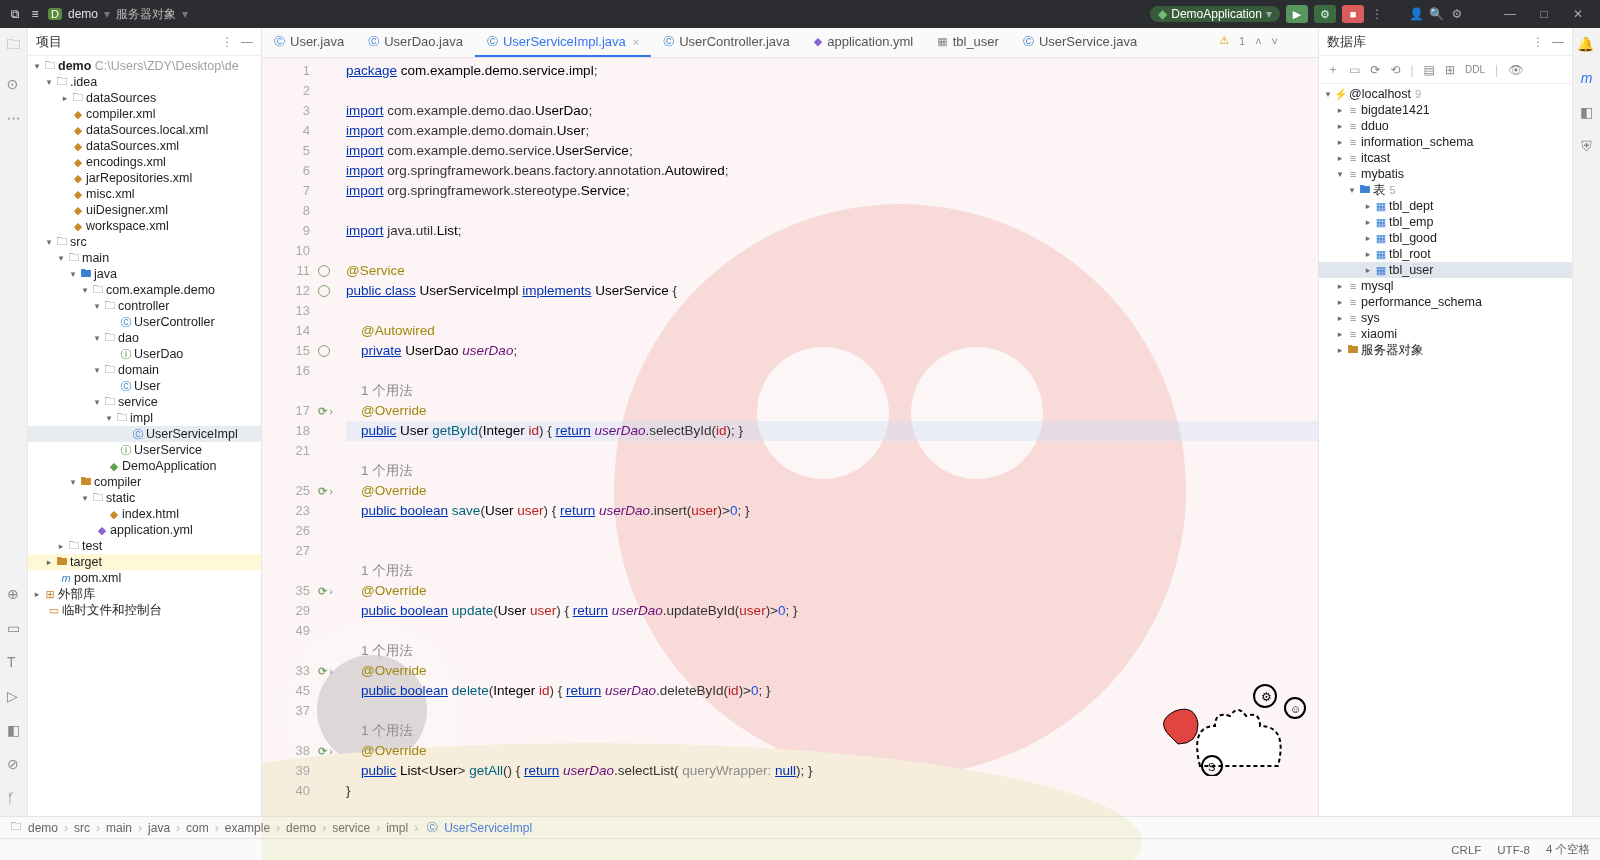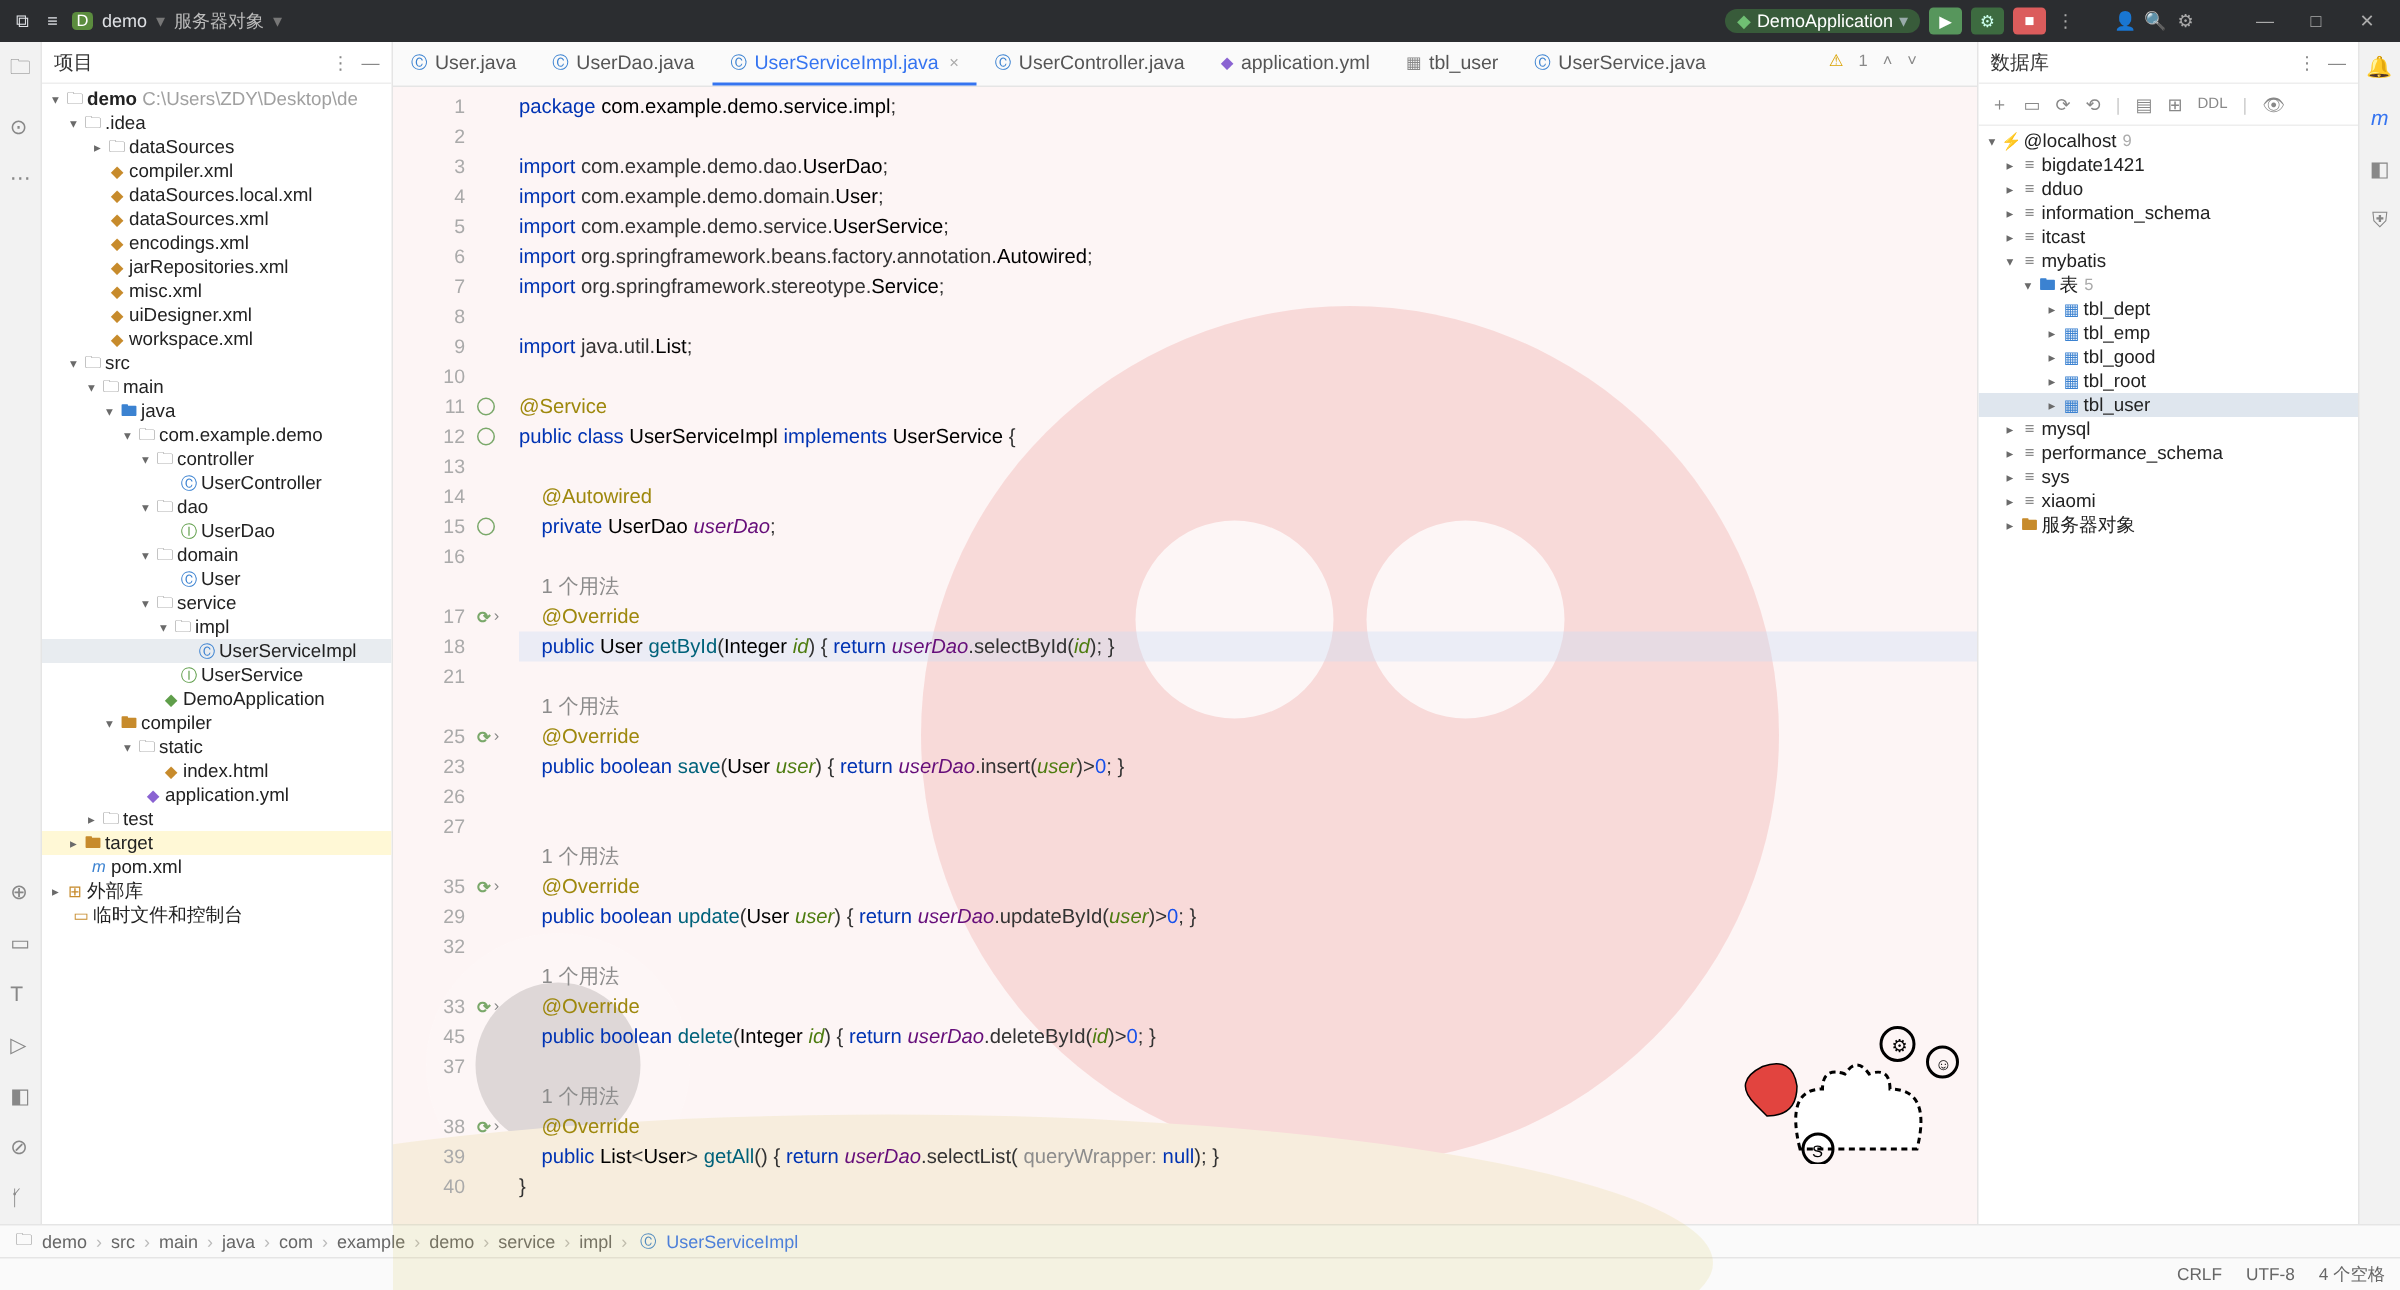--- a/index.html
+++ b/index.html
@@ -61,26 +61,26 @@
 .gutter { width: 56px; text-align: right; color: #aaa; font-family: "JetBrains Mono", Consolas, monospace; font-size: 13px; padding-top: 3px; user-select: none; }
 .gutter div { height: 20px; line-height: 20px; padding-right: 8px; }
 .marks { width: 28px; padding-top: 3px; }
 .marks div { height: 20px; display:flex; align-items:center; justify-content:flex-start; gap:2px; font-size:11px;}
 .mark-circ{width:12px;height:12px;border:1.5px solid #7aa86a;border-radius:50%;}
 .mark-o{color:#7aa86a;font-weight:bold;}
 .mark-arrow{color:#888;}
 .code { flex: 1; font-family: "JetBrains Mono", Consolas, monospace; font-size: 13.5px; padding-top: 3px; white-space: pre; overflow: auto; }
 .code div { height: 20px; line-height: 20px; }
 .code .cl{background:rgba(200,220,245,0.35);}
-.kw { color: #0033b3; }
+.kw { color: #0033b3; text-decoration: underline; }
 .ann { color: #9e880d; }
 .cls { color: #000; }
 .pkg { color: #000; }
 .idp { color: #660e7a; font-style: italic;}
-.prm { color: #4d7c0f; font-style: italic; }
+.prm { color: #b91c1c; }
 .cmt { color: #8c8c8c; }
 .num { color: #1750eb; }
 .fn { color: #00627a; }
 .warn-badge{position:absolute;top:6px;right:40px;display:flex;align-items:center;gap:10px;font-size:11px;color:#888;z-index:3}
 .warn-badge .w{color:#d9a100;}
 
 
 .right-gutter { width: 28px; background: #f2f2f2; border-left: 1px solid #e5e5e5; display: flex; flex-direction: column; align-items: center; padding-top: 8px; gap: 18px; color: #888; font-size: 14px; }
 
 
@@ -409,21 +409,21 @@
           <div>18</div>
           <div>21</div>
           <div></div>
           <div>25</div>
           <div>23</div>
           <div>26</div>
           <div>27</div>
           <div></div>
           <div>35</div>
           <div>29</div>
-          <div>32</div>
+          <div>49</div>
           <div></div>
           <div>33</div>
           <div>45</div>
           <div>37</div>
           <div></div>
           <div>38</div>
           <div>39</div>
           <div>40</div>
         </div>
       <div class="marks" id="marks">

